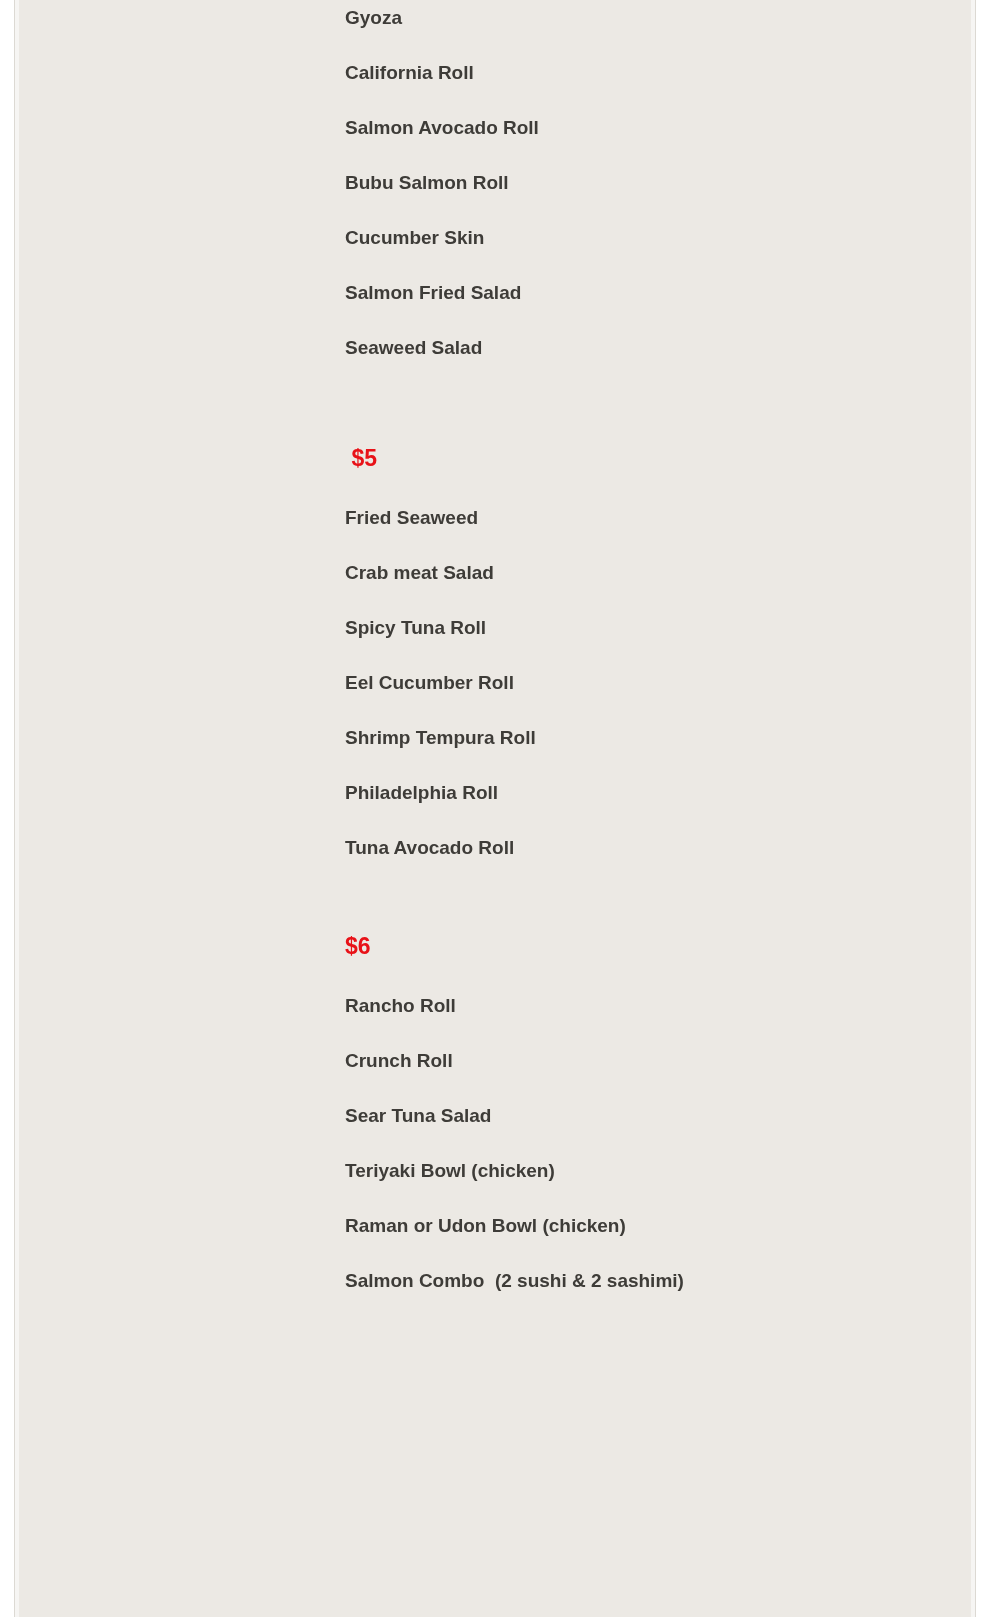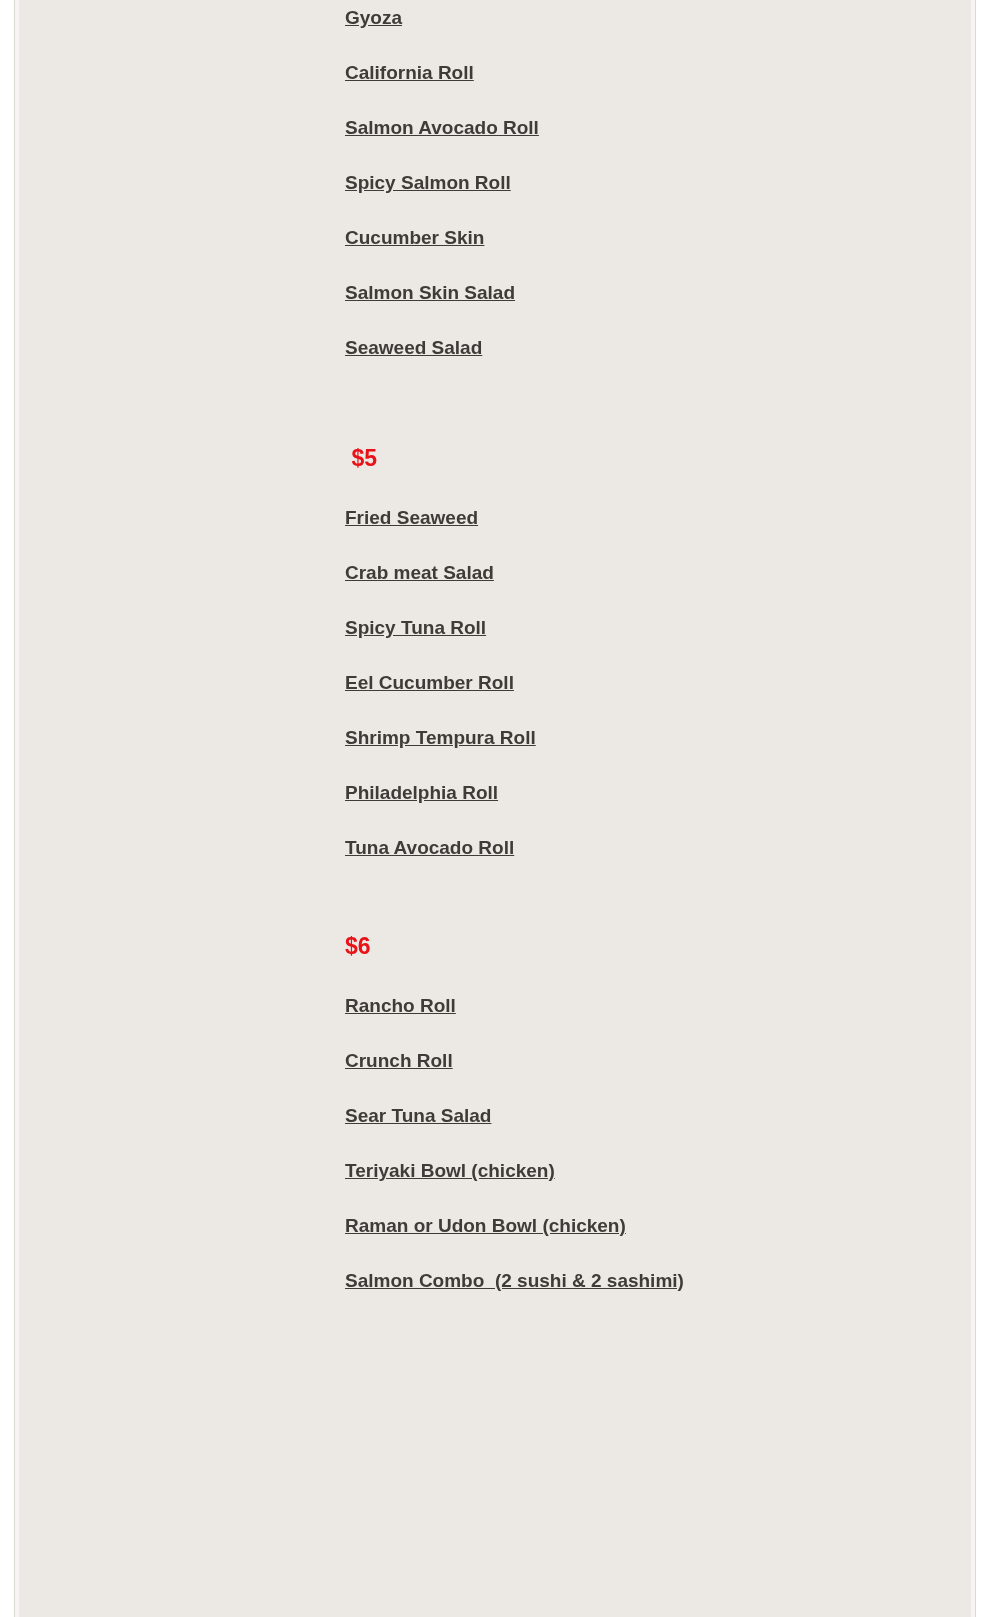--- a/index.html
+++ b/index.html
@@ -25,21 +25,20 @@
     overflow: hidden;
   }
   .menu-section { margin: 0; padding: 0; }
   p.item {
     margin: 0 0 31px 0;
     font-size: 19px;
     line-height: 24px;
     font-weight: bold;
     color: #3e3c38;
     white-space: pre-wrap;
-    text-decoration: underline;
   }
   p.price-heading {
     margin: 0 0 33px 0;
     font-size: 23px;
     line-height: 29px;
     font-weight: bold;
     color: #e81218;
     white-space: pre-wrap;
   }
   .gap-lg { height: 53px; }
@@ -48,23 +47,23 @@
 </style>
 </head>
 <body>
 
 <div class="content-panel">
 
   <div class="menu-section">
     <p class="item">Gyoza</p>
     <p class="item">California Roll</p>
     <p class="item">Salmon Avocado Roll</p>
-    <p class="item">Spicy Salmon Roll</p>
+    <p class="item">Bubu Salmon Roll</p>
     <p class="item">Cucumber Skin</p>
-    <p class="item">Salmon Skin Salad</p>
+    <p class="item">Salmon Fried Salad</p>
     <p class="item">Seaweed Salad</p>
   </div>
 
   <div class="gap-lg"></div>
 
   <div class="menu-section">
     <p class="price-heading"> $5</p>
     <p class="item">Fried Seaweed</p>
     <p class="item">Crab meat Salad</p>
     <p class="item">Spicy Tuna Roll</p>

